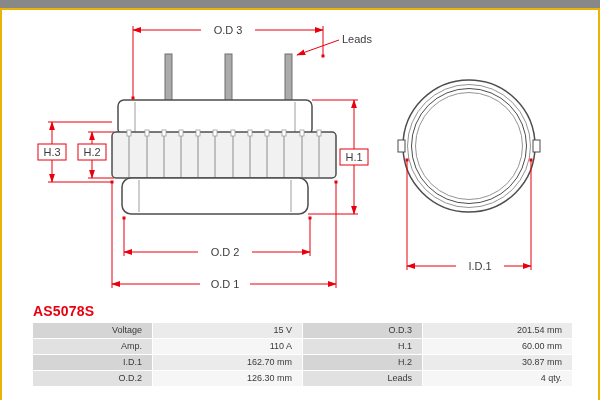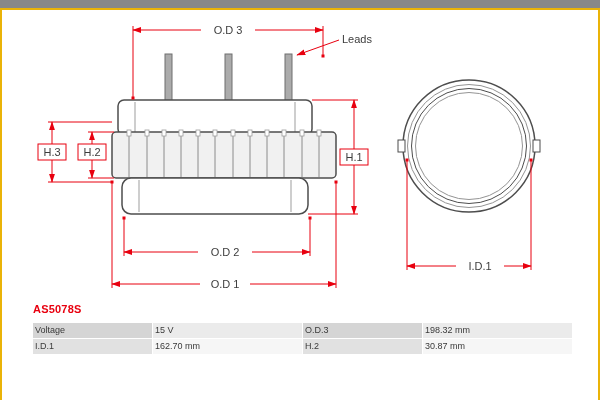--- a/index.html
+++ b/index.html
@@ -18,35 +18,36 @@
   svg text {
     font-family: "Liberation Sans", sans-serif;
     font-size: 11px;
     fill: #3c3c3c;
   }
   .part-number {
     position: absolute;
     left: 31px;
     top: 293px;
     color: #e8000f;
-    font-size: 11px;
+    font-size: 14px;
     font-weight: bold;
     letter-spacing: 0.2px;
   }
   table.specs {
     position: absolute;
     left: 30px;
     top: 312px;
     width: 540px;
     border-collapse: collapse;
     table-layout: fixed;
   }
   table.specs td {
     font-size: 9px;
     color: #3a3a3a;
+    text-align: right;
     padding: 2px 10px 2px 2px;
     height: 11px;
     line-height: 11px;
     border: 1px solid #ffffff;
     white-space: nowrap;
     overflow: hidden;
   }
   col.c-lbl { width: 120px; }
   col.c-val { width: 150px; }
   table.specs tr:nth-child(odd)  td.lbl { background: #d5d5d5; }
@@ -190,24 +191,36 @@
       <col class="c-lbl">
         <col class="c-val">
         <col class="c-lbl">
         <col class="c-val">
     </colgroup>
     <tbody>
       <tr>
         <td class="lbl">Voltage</td>
         <td class="val">15 V</td>
         <td class="lbl">O.D.3</td>
-        <td class="val">198.32 mm</td>
+        <td class="val">201.54 mm</td>
+      </tr>
+      <tr>
+        <td class="lbl">Amp.</td>
+        <td class="val">110 A</td>
+        <td class="lbl">H.1</td>
+        <td class="val">60.00 mm</td>
       </tr>
       <tr>
         <td class="lbl">I.D.1</td>
         <td class="val">162.70 mm</td>
         <td class="lbl">H.2</td>
         <td class="val">30.87 mm</td>
       </tr>
+      <tr>
+        <td class="lbl">O.D.2</td>
+        <td class="val">126.30 mm</td>
+        <td class="lbl">Leads</td>
+        <td class="val">4 qty.</td>
+      </tr>
     </tbody>
   </table>
 
 </div>
 
 </body></html>

